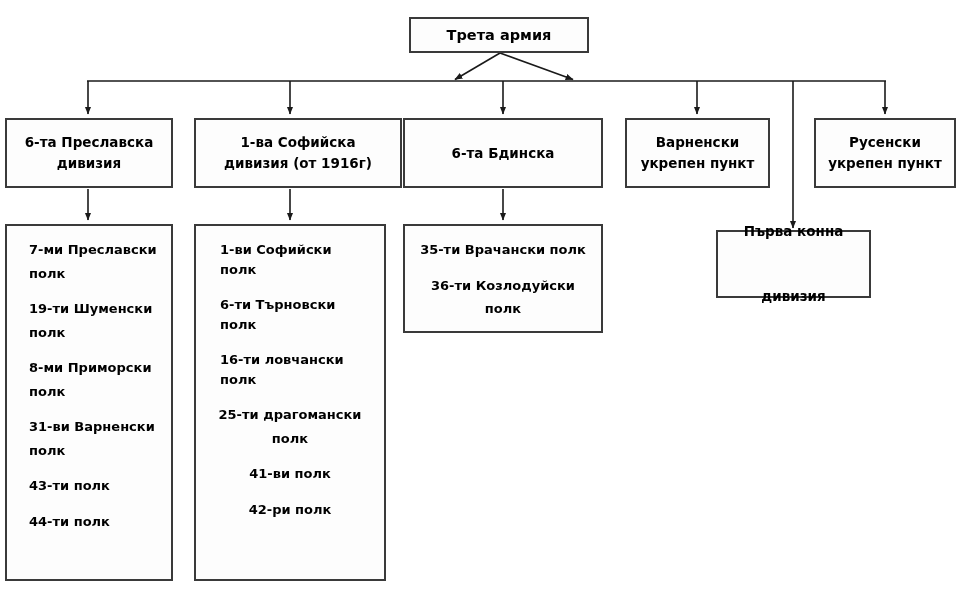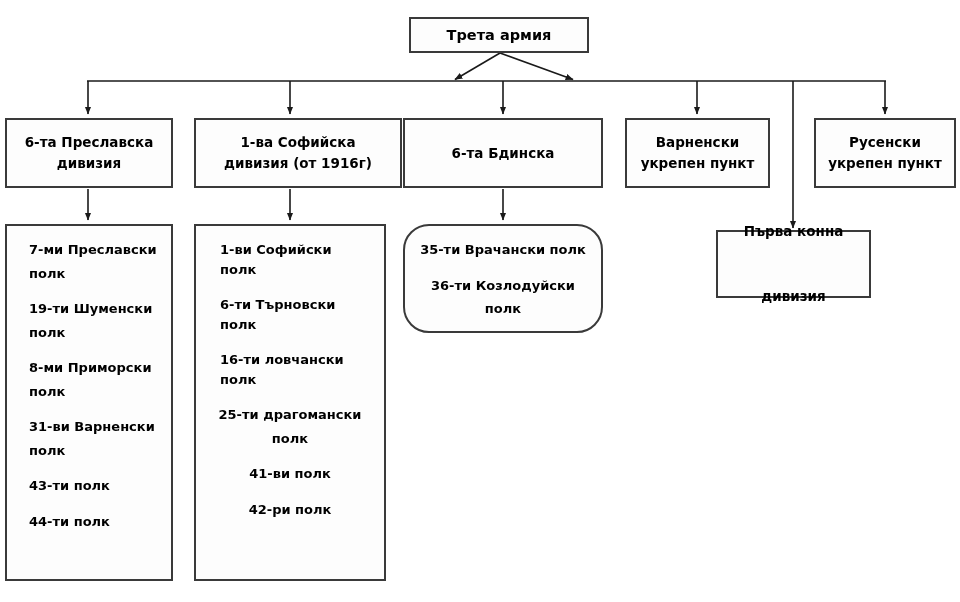--- a/index.html
+++ b/index.html
@@ -174,19 +174,19 @@
   <div class="panel panel-mixed" style="left:194px; top:216px; width:192px; height:357px;">
     <span class="item align-left">1-ви Софийски полк</span>
     <span class="item align-left">6-ти Търновски полк</span>
     <span class="item align-left">16-ти ловчански полк</span>
     <span class="item">25-ти драгомански</span>
     <span class="item" style="margin-top: -12px;">полк</span>
     <span class="item">41-ви полк</span>
     <span class="item">42-ри полк</span>
   </div>
 
-  <div class="panel panel-center" style="left:403px; top:216px; width:200px; height:109px;border-radius:26px;">
+  <div class="panel panel-center" style="left:403px; top:216px; width:200px; height:109px;">
     <span class="item">35-ти Врачански полк</span>
     <span class="item">36-ти Козлодуйски</span>
     <span class="item" style="margin-top: -12px;">полк</span>
   </div>
 
 </div>
 
 </body></html>

